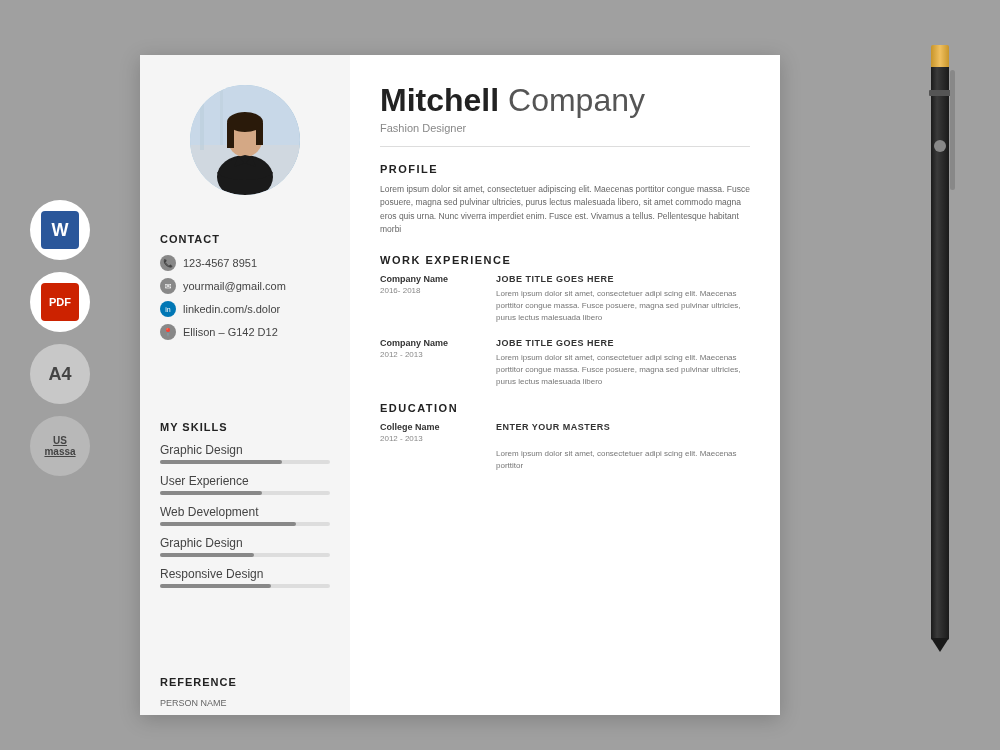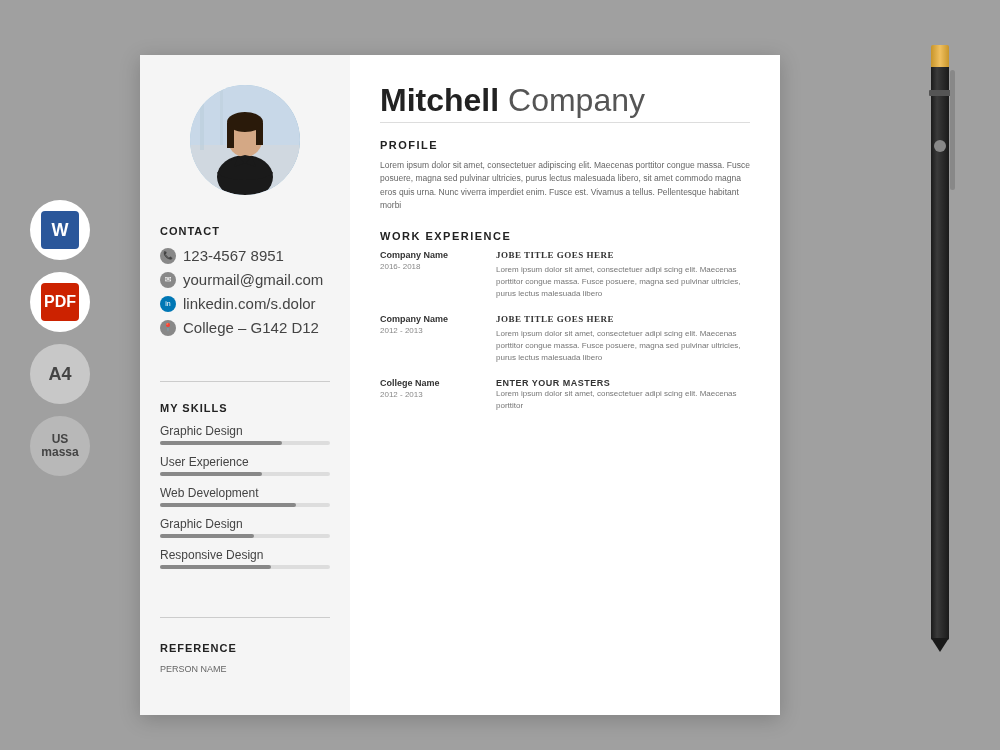--- a/index.html
+++ b/index.html
@@ -62,21 +62,22 @@
     }
     .icon-badge.us {
       background: #b8b8b8;
       color: #444;
       flex-direction: column;
       font-size: 14px;
       line-height: 1.1;
       text-align: center;
     }
     .icon-badge.us span {
-      font-size: 12px;
+      font-size: 10px;
+      text-decoration: underline;
     }
 
     
     .word-icon {
       width: 38px;
       height: 38px;
       background: #2b579a;
       border-radius: 4px;
       display: flex;
       align-items: center;
@@ -185,21 +186,21 @@
       overflow: hidden;
     }
 
     
     .cv-left {
       width: 210px;
       background: #f5f5f5;
       padding: 20px 20px;
       display: flex;
       flex-direction: column;
-      gap: 8px;
+      gap: 16px;
       flex-shrink: 0;
     }
 
     
     .photo-container {
       display: flex;
       justify-content: center;
       margin-bottom: 22px;
       margin-top: 10px;
     }
@@ -242,21 +243,21 @@
       border-radius: 50%;
       display: flex;
       align-items: center;
       justify-content: center;
       flex-shrink: 0;
       font-size: 8px;
       color: white;
     }
 
     .contact-text {
-      font-size: 15px;
+      font-size: 11px;
       color: #444;
     }
 
     .divider-left {
       height: 1px;
       background: #ccc;
       margin: 12px 0;
     }
 
     .skills-section {
@@ -378,21 +379,20 @@
       flex: 1;
     }
 
     .job-title {
       font-size: 9px;
       font-weight: bold;
       color: #333;
       margin-bottom: 4px;
       text-transform: uppercase;
       letter-spacing: 0.5px;
-      font-family: Liberation Serif, serif;
     }
 
     .job-desc {
       font-size: 8px;
       color: #777;
       line-height: 1.5;
     }
 
     .education-section {
       margin-top: 4px;
@@ -411,21 +411,21 @@
     .edu-right {
       flex: 1;
     }
 
     .degree-title {
       font-size: 9px;
       font-weight: bold;
       color: #333;
       text-transform: uppercase;
       letter-spacing: 0.5px;
-      margin-bottom: 0;
+      margin-bottom: 16px;
     }
 
     .edu-desc {
       font-size: 8px;
       color: #777;
       line-height: 1.5;
     }
   </style>
 </head>
 <body>
@@ -433,21 +433,21 @@
 <div class="bg"></div>
 
 <div class="left-icons">
   <div class="icon-badge word">
     <div class="word-icon">
       <span>W</span>
     </div>
   </div>
   <div class="icon-badge pdf">
     <div class="pdf-icon">
-      <span style="font-size:16px;">PDF</span>
+      <span style="font-size:11px;">PDF</span>
     </div>
   </div>
   <div class="icon-badge a4">
     <span>A4</span>
   </div>
   <div class="icon-badge us">
     <span>US</span>
     <span>massa</span>
   </div>
 </div>
@@ -508,21 +508,21 @@
       <div class="contact-item">
         <div class="contact-icon">✉</div>
         <span class="contact-text">yourmail@gmail.com</span>
       </div>
       <div class="contact-item">
         <div class="contact-icon" style="background:#0077b5;font-size:7px;">in</div>
         <span class="contact-text">linkedin.com/s.dolor</span>
       </div>
       <div class="contact-item">
         <div class="contact-icon">📍</div>
-        <span class="contact-text">College – G142 D12</span>
+        <span class="contact-text">Ellison – G142 D12</span>
       </div>
     </div>
 
     <div class="divider-left"></div>
 
     <div class="skills-section">
       <div class="section-title-left">MY SKILLS</div>
 
       <div id="skills-list">
           <div class="skill-item">
@@ -566,20 +566,21 @@
     </div>
 
   </div>
 
   <div class="cv-right">
 
     <div class="cv-name">
       <span class="first">Mitchell</span>
       <span class="last">Company</span>
     </div>
+    <div class="cv-title">Fashion Designer</div>
     <div class="divider-right"></div>
 
     <div>
       <div class="section-title-right">PROFILE</div>
       <div class="profile-text">Lorem ipsum dolor sit amet, consectetuer adipiscing elit. Maecenas porttitor congue massa. Fusce posuere, magna sed pulvinar ultricies, purus lectus malesuada libero, sit amet commodo magna eros quis urna. Nunc viverra imperdiet enim. Fusce est. Vivamus a tellus. Pellentesque habitant morbi</div>
     </div>
 
     <div class="work-section">
       <div class="section-title-right">WORK EXPERIENCE</div>
       <div id="work-entries">
@@ -600,20 +601,21 @@
       </div>
       <div class="work-right">
         <div class="job-title">JOBE TITLE GOES HERE</div>
         <div class="job-desc">Lorem ipsum dolor sit amet, consectetuer adipi scing elit. Maecenas porttitor congue massa. Fusce posuere, magna sed pulvinar ultricies, purus lectus malesuada libero</div>
       </div>
     </div>
         </div>
     </div>
 
     <div class="education-section">
+      <div class="section-title-right">EDUCATION</div>
       <div id="edu-entries">
           <div class="edu-entry">
       <div class="edu-left">
         <div class="company-name">College Name</div>
         <div class="work-dates">2012 - 2013</div>
       </div>
       <div class="edu-right">
         <div class="degree-title">ENTER YOUR MASTERS</div>
         <div class="edu-desc">Lorem ipsum dolor sit amet, consectetuer adipi scing elit. Maecenas porttitor</div>
       </div>

